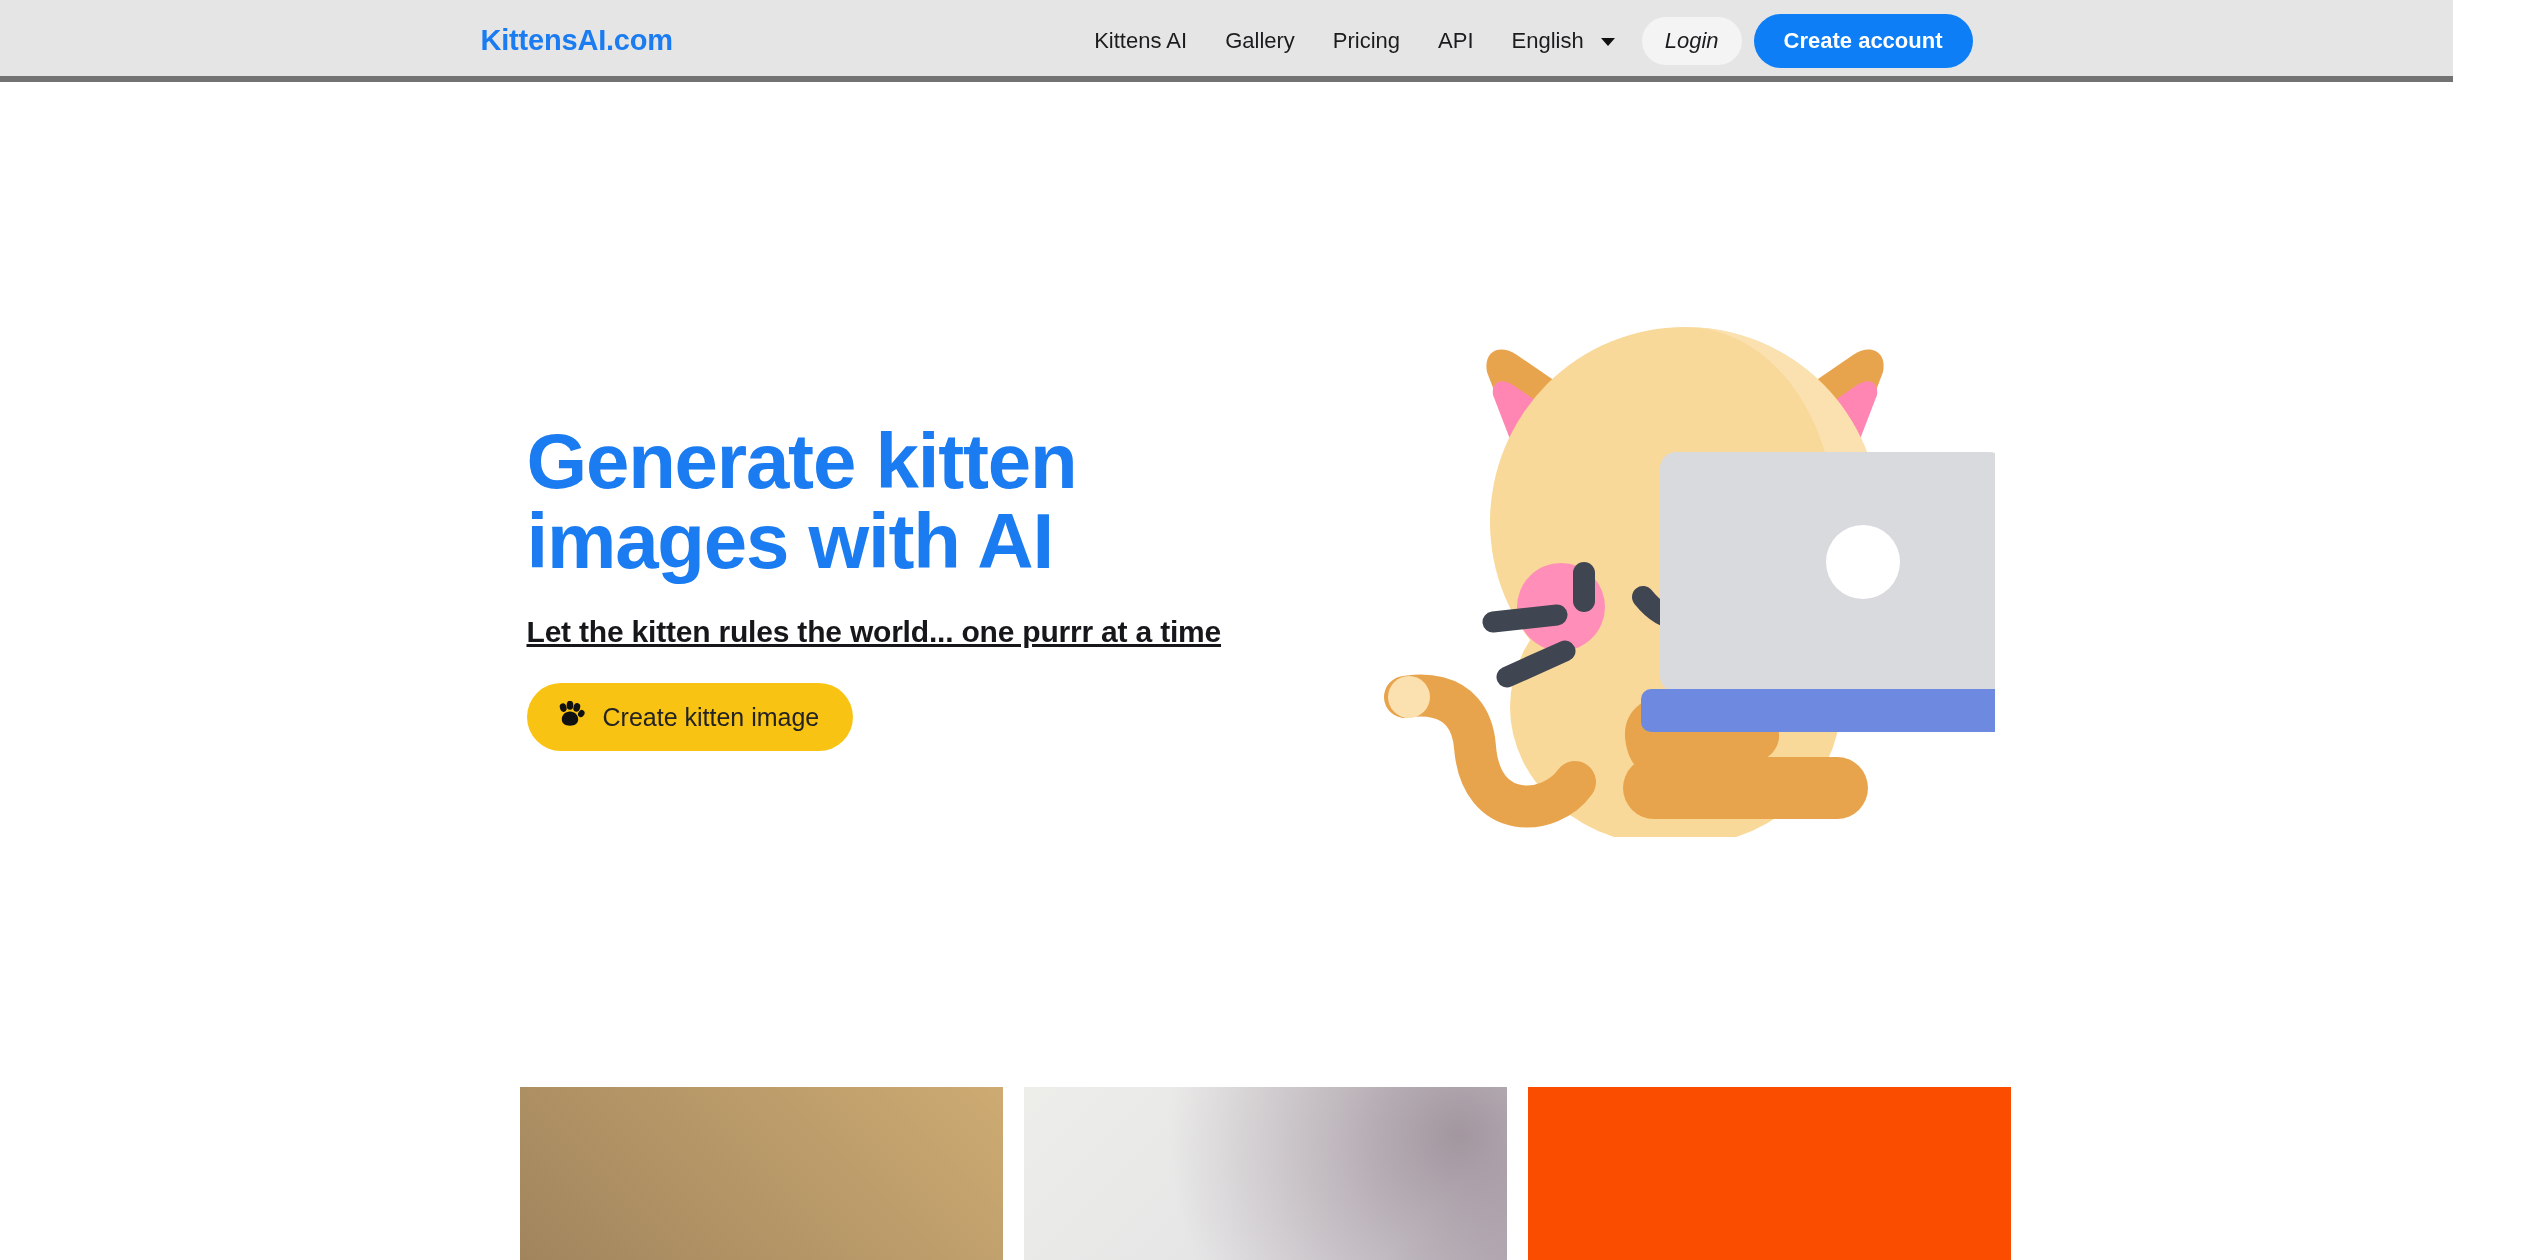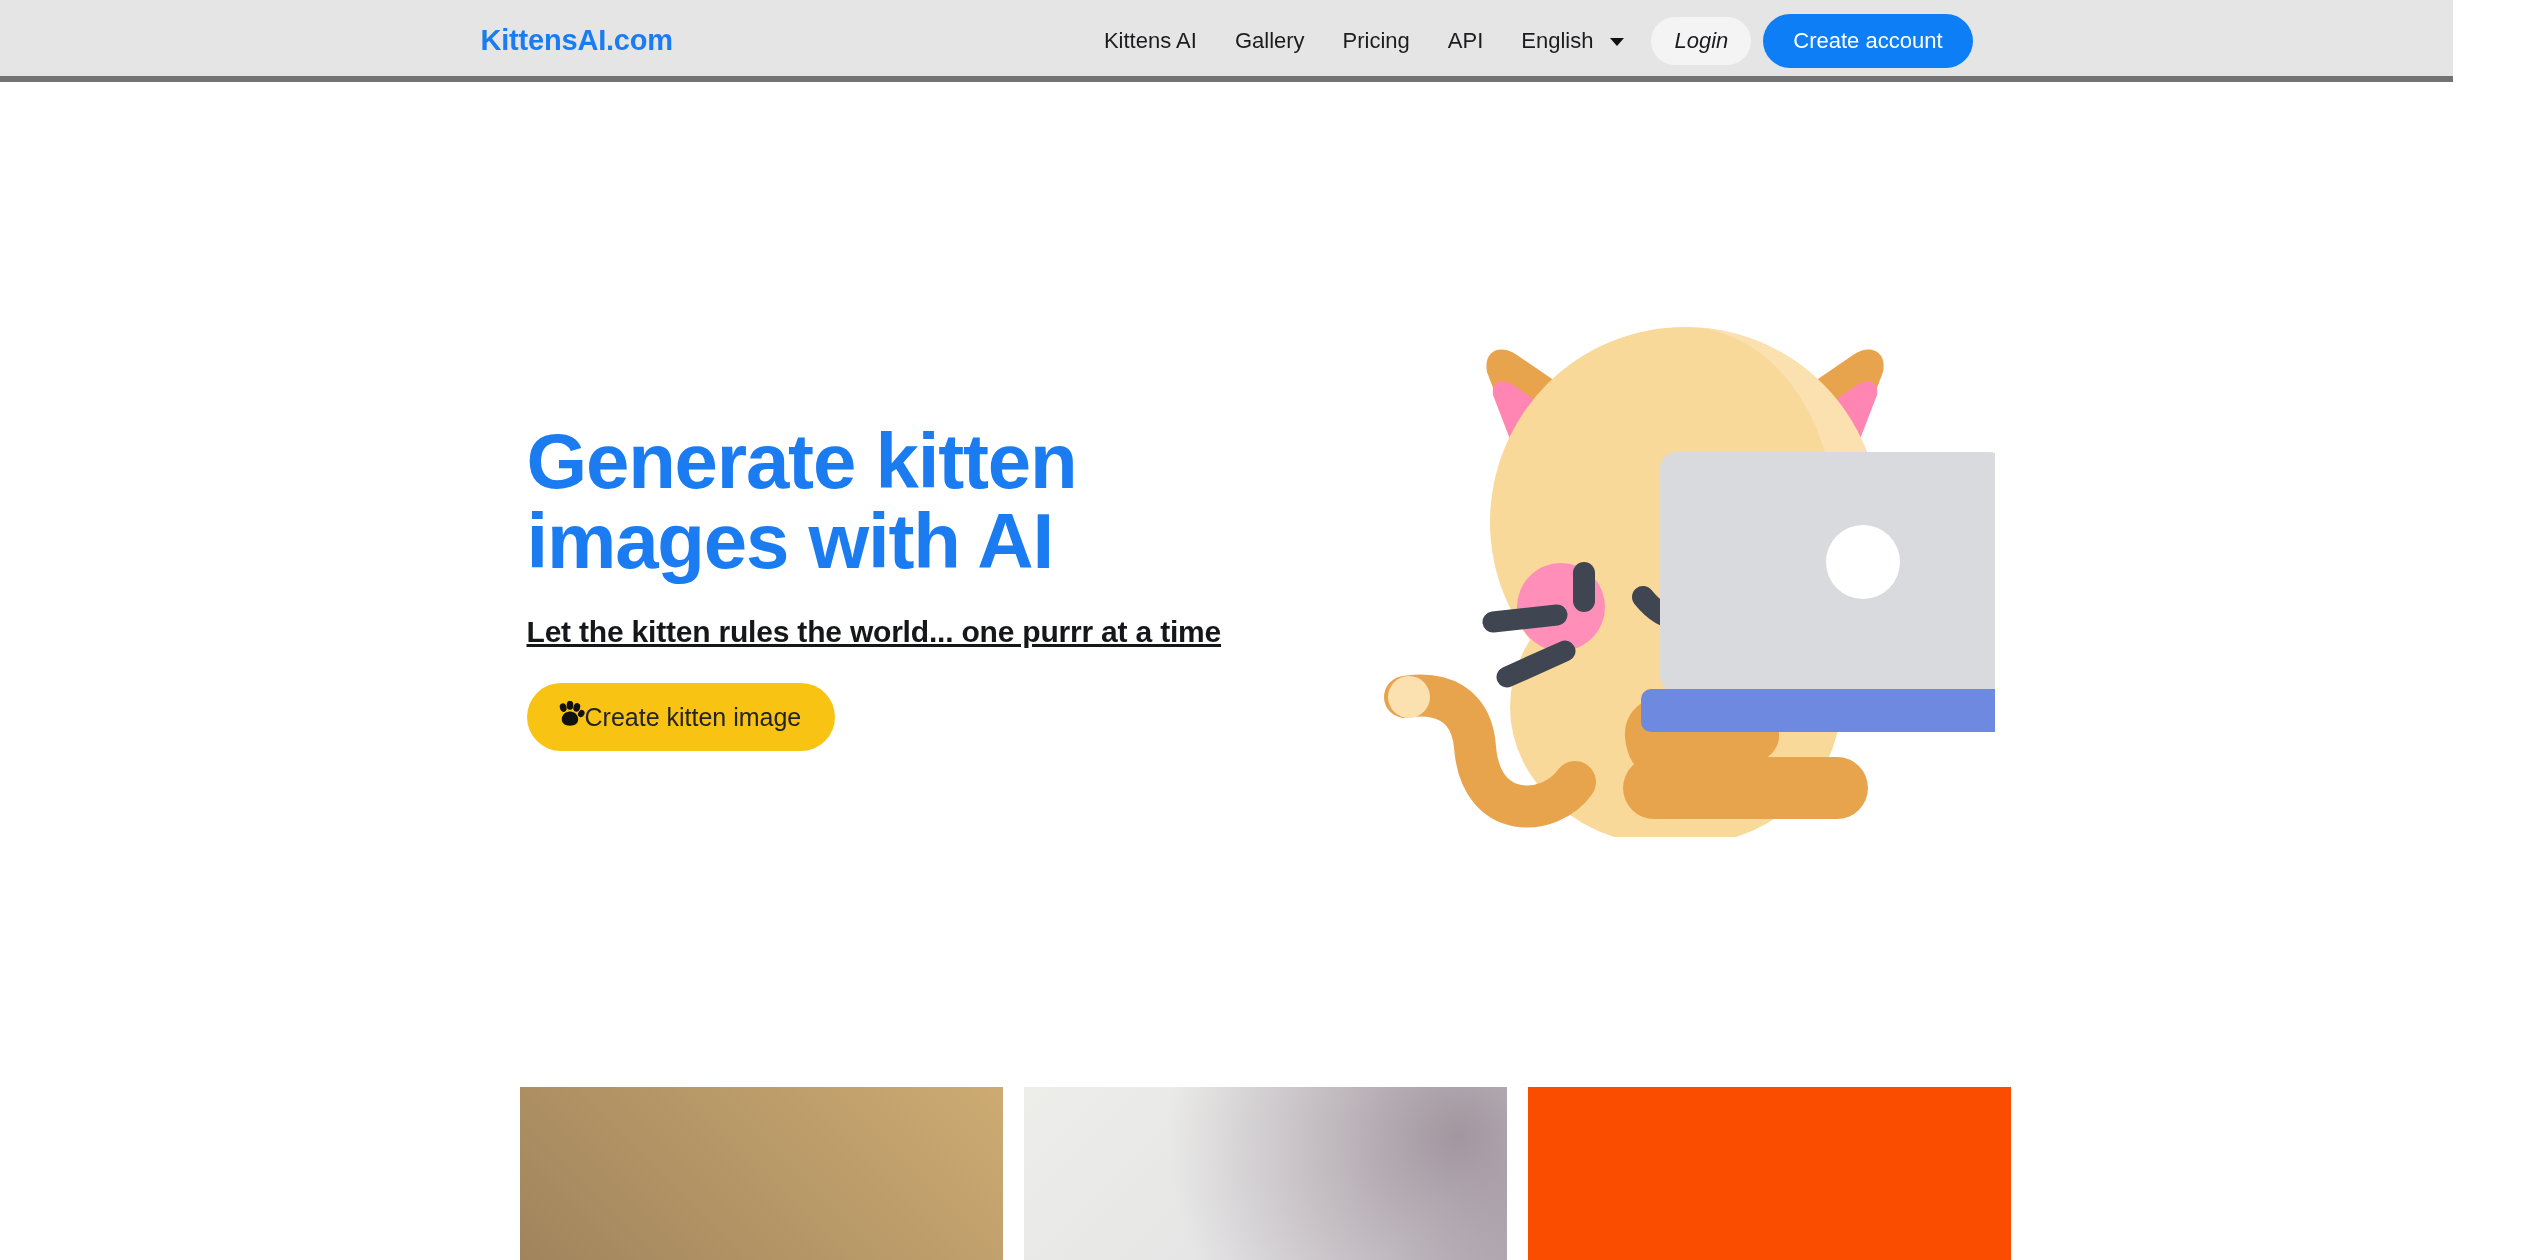--- a/index.html
+++ b/index.html
@@ -77,21 +77,21 @@
     background: #f4f4f5;
     border-radius: 999px;
     padding: 13px 23px;
     margin-left: 8px;
     line-height: 1;
     white-space: nowrap;
     font-style: italic;
   }
   .btn-create {
     font-size: 22px;
-    font-weight: 400;
+    font-weight: 700;
     color: #ffffff;
     text-decoration: none;
     background: #0d7ef5;
     border-radius: 999px;
     padding: 16px 30px;
     margin-left: 12px;
     line-height: 1;
     white-space: nowrap;
     border: none;
     cursor: pointer;
@@ -125,21 +125,21 @@
     font-size: 30px;
     font-weight: 700;
     color: #16171a;
     letter-spacing: -0.2px;
     text-decoration: underline;
   }
   .btn-cta {
     margin-top: 34px;
     display: inline-flex;
     align-items: center;
-    gap: 0;
+    gap: 18px;
     background: #f8c313;
     border: none;
     border-radius: 999px;
     padding: 18px 34px 18px 28px;
     font-size: 25px;
     color: #232323;
     cursor: pointer;
     font-family: "Liberation Sans", sans-serif;
     line-height: 1;
   }

